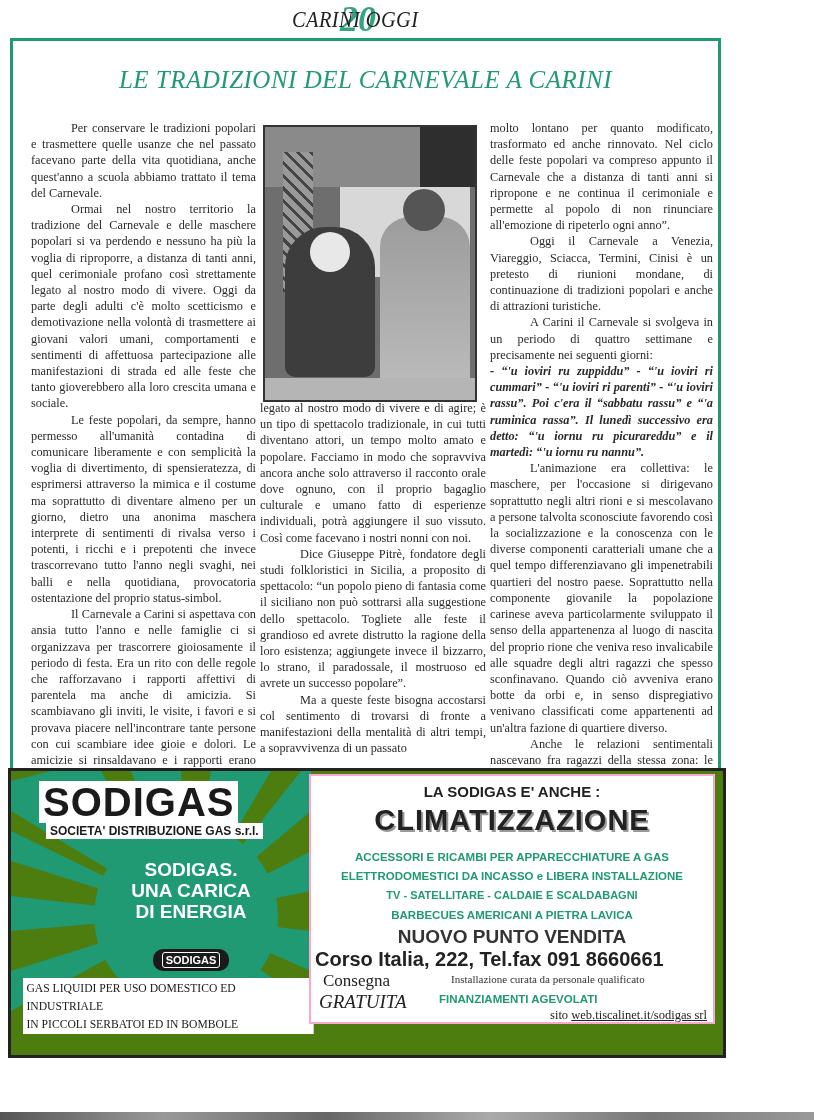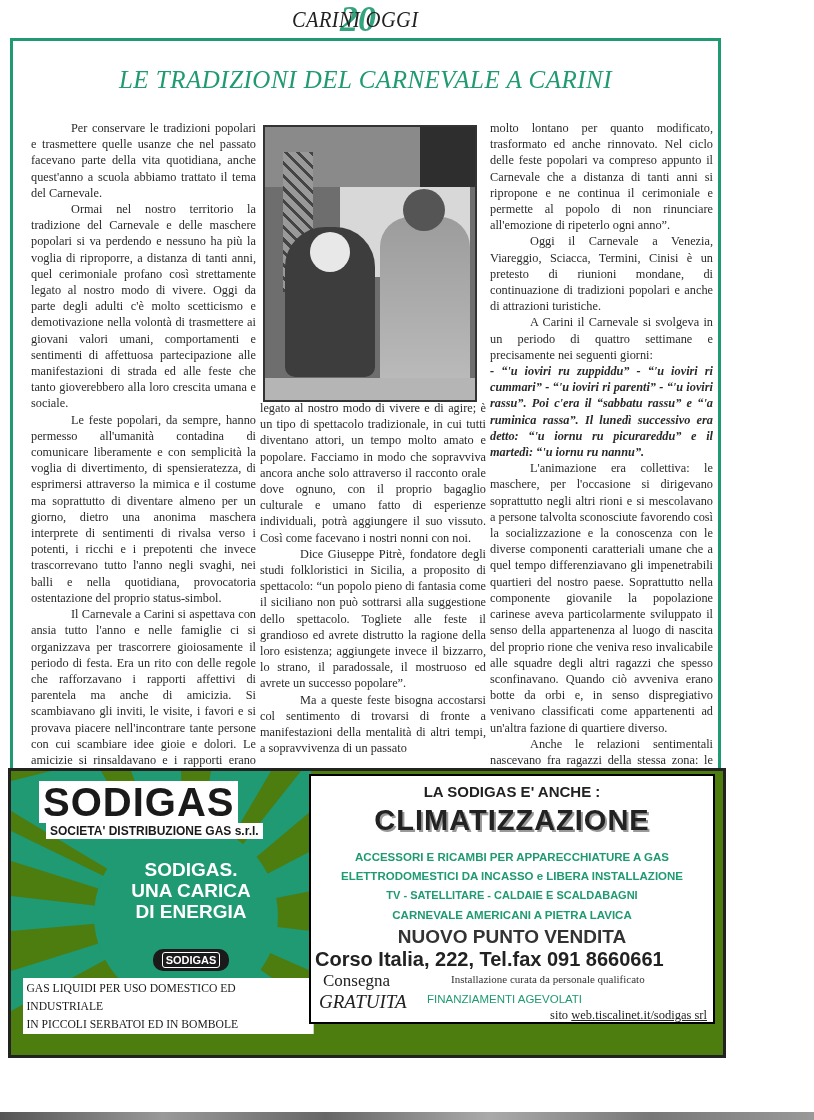--- a/index.html
+++ b/index.html
@@ -98,37 +98,37 @@
   }
   .gas-text {
     position:absolute; left:12px; top:207px; width:282px;
     font-family:"Liberation Serif", serif; font-size:13.5px; line-height:18px;
     color:#1a1a1a; background:#fff; padding:1px 4px;
     transform:scaleX(0.86); transform-origin:left top;
     width:330px;
   }
   .inner {
     position:absolute; left:298px; top:3px; width:406px; height:250px;
-    border:2px solid #000000; box-sizing:border-box; background:#fff;
+    border:2px solid #f9a8d4; box-sizing:border-box; background:#fff;
     font-family:"Liberation Sans", sans-serif; text-align:center;
   }
   .inner .l1 { position:absolute; left:0; right:0; top:7px; font-weight:bold; font-size:15px; color:#222; }
   .inner .l2 { position:absolute; left:0; right:0; top:28px; font-weight:bold; font-size:29px; color:#222;
     letter-spacing:1px; text-shadow:2px 2px 0 #999; }
   .inner .green { position:absolute; left:0; right:0; font-weight:bold; font-size:11.5px; color:#1f9a72; }
   .inner .g1 { top:75px; }
   .inner .g2 { top:94px; }
   .inner .g3 { top:113px; font-size:11px; }
   .inner .g4 { top:133px; }
   .inner .l3 { position:absolute; left:0; right:0; top:150px; font-weight:bold; font-size:19px; color:#333; }
   .inner .l4 { position:absolute; left:4px; right:0; top:172px; font-weight:bold; font-size:20px; color:#222; text-align:left; }
   .inner .consegna { position:absolute; left:12px; top:195px; font-family:"Liberation Serif", serif; font-size:17px; color:#222; text-align:left; }
   .inner .gratuita { position:absolute; left:8px; top:215px; font-family:"Liberation Serif", serif; font-style:italic; font-size:19px; color:#222; text-align:left; }
   .inner .install { position:absolute; left:140px; top:197px; font-family:"Liberation Serif", serif; font-size:11px; color:#333; text-align:left; }
-  .inner .finanz { position:absolute; left:116px; top:217px; font-weight:normal; font-size:11.5px; color:#1f9a72; text-align:right; }
+  .inner .finanz { position:absolute; left:128px; top:217px; font-weight:bold; font-size:11.5px; color:#1f9a72; text-align:right; }
   .inner .sito { position:absolute; right:6px; top:232px; font-family:"Liberation Serif", serif; font-size:12.5px; color:#222; }
   .inner .sito u { text-decoration:underline; }
   .edge { position:absolute; left:0; bottom:0; width:814px; height:8px; background:linear-gradient(90deg,#555,#999,#666,#aaa,#777,#999); }
 </style>
 </head>
 <body>
 
 <div class="masthead">
   <span class="num">20</span>
   <span class="name">CARINI OGGI</span>
@@ -207,21 +207,21 @@
     <div>GAS LIQUIDI PER USO DOMESTICO ED INDUSTRIALE</div>
     <div>IN PICCOLI SERBATOI ED IN BOMBOLE</div>
   </div>
 
   <div class="inner">
     <div class="l1">LA SODIGAS  E' ANCHE :</div>
     <div class="l2">CLIMATIZZAZIONE</div>
     <div class="green g1">ACCESSORI E RICAMBI PER APPARECCHIATURE A GAS</div>
     <div class="green g2">ELETTRODOMESTICI DA INCASSO e LIBERA INSTALLAZIONE</div>
     <div class="green g3">TV - SATELLITARE - CALDAIE E SCALDABAGNI</div>
-    <div class="green g4">CARNEVALE AMERICANI A PIETRA LAVICA</div>
+    <div class="green g4">BARBECUES AMERICANI A PIETRA LAVICA</div>
     <div class="l3">NUOVO PUNTO VENDITA</div>
     <div class="l4">Corso Italia, 222, Tel.fax 091 8660661</div>
     <div class="consegna">Consegna</div>
     <div class="gratuita">GRATUITA</div>
     <div class="install">Installazione curata da personale qualificato</div>
     <div class="finanz">FINANZIAMENTI AGEVOLATI</div>
     <div class="sito">
       <span>sito</span>
       <u>web.tiscalinet.it/sodigas srl</u>
     </div>

